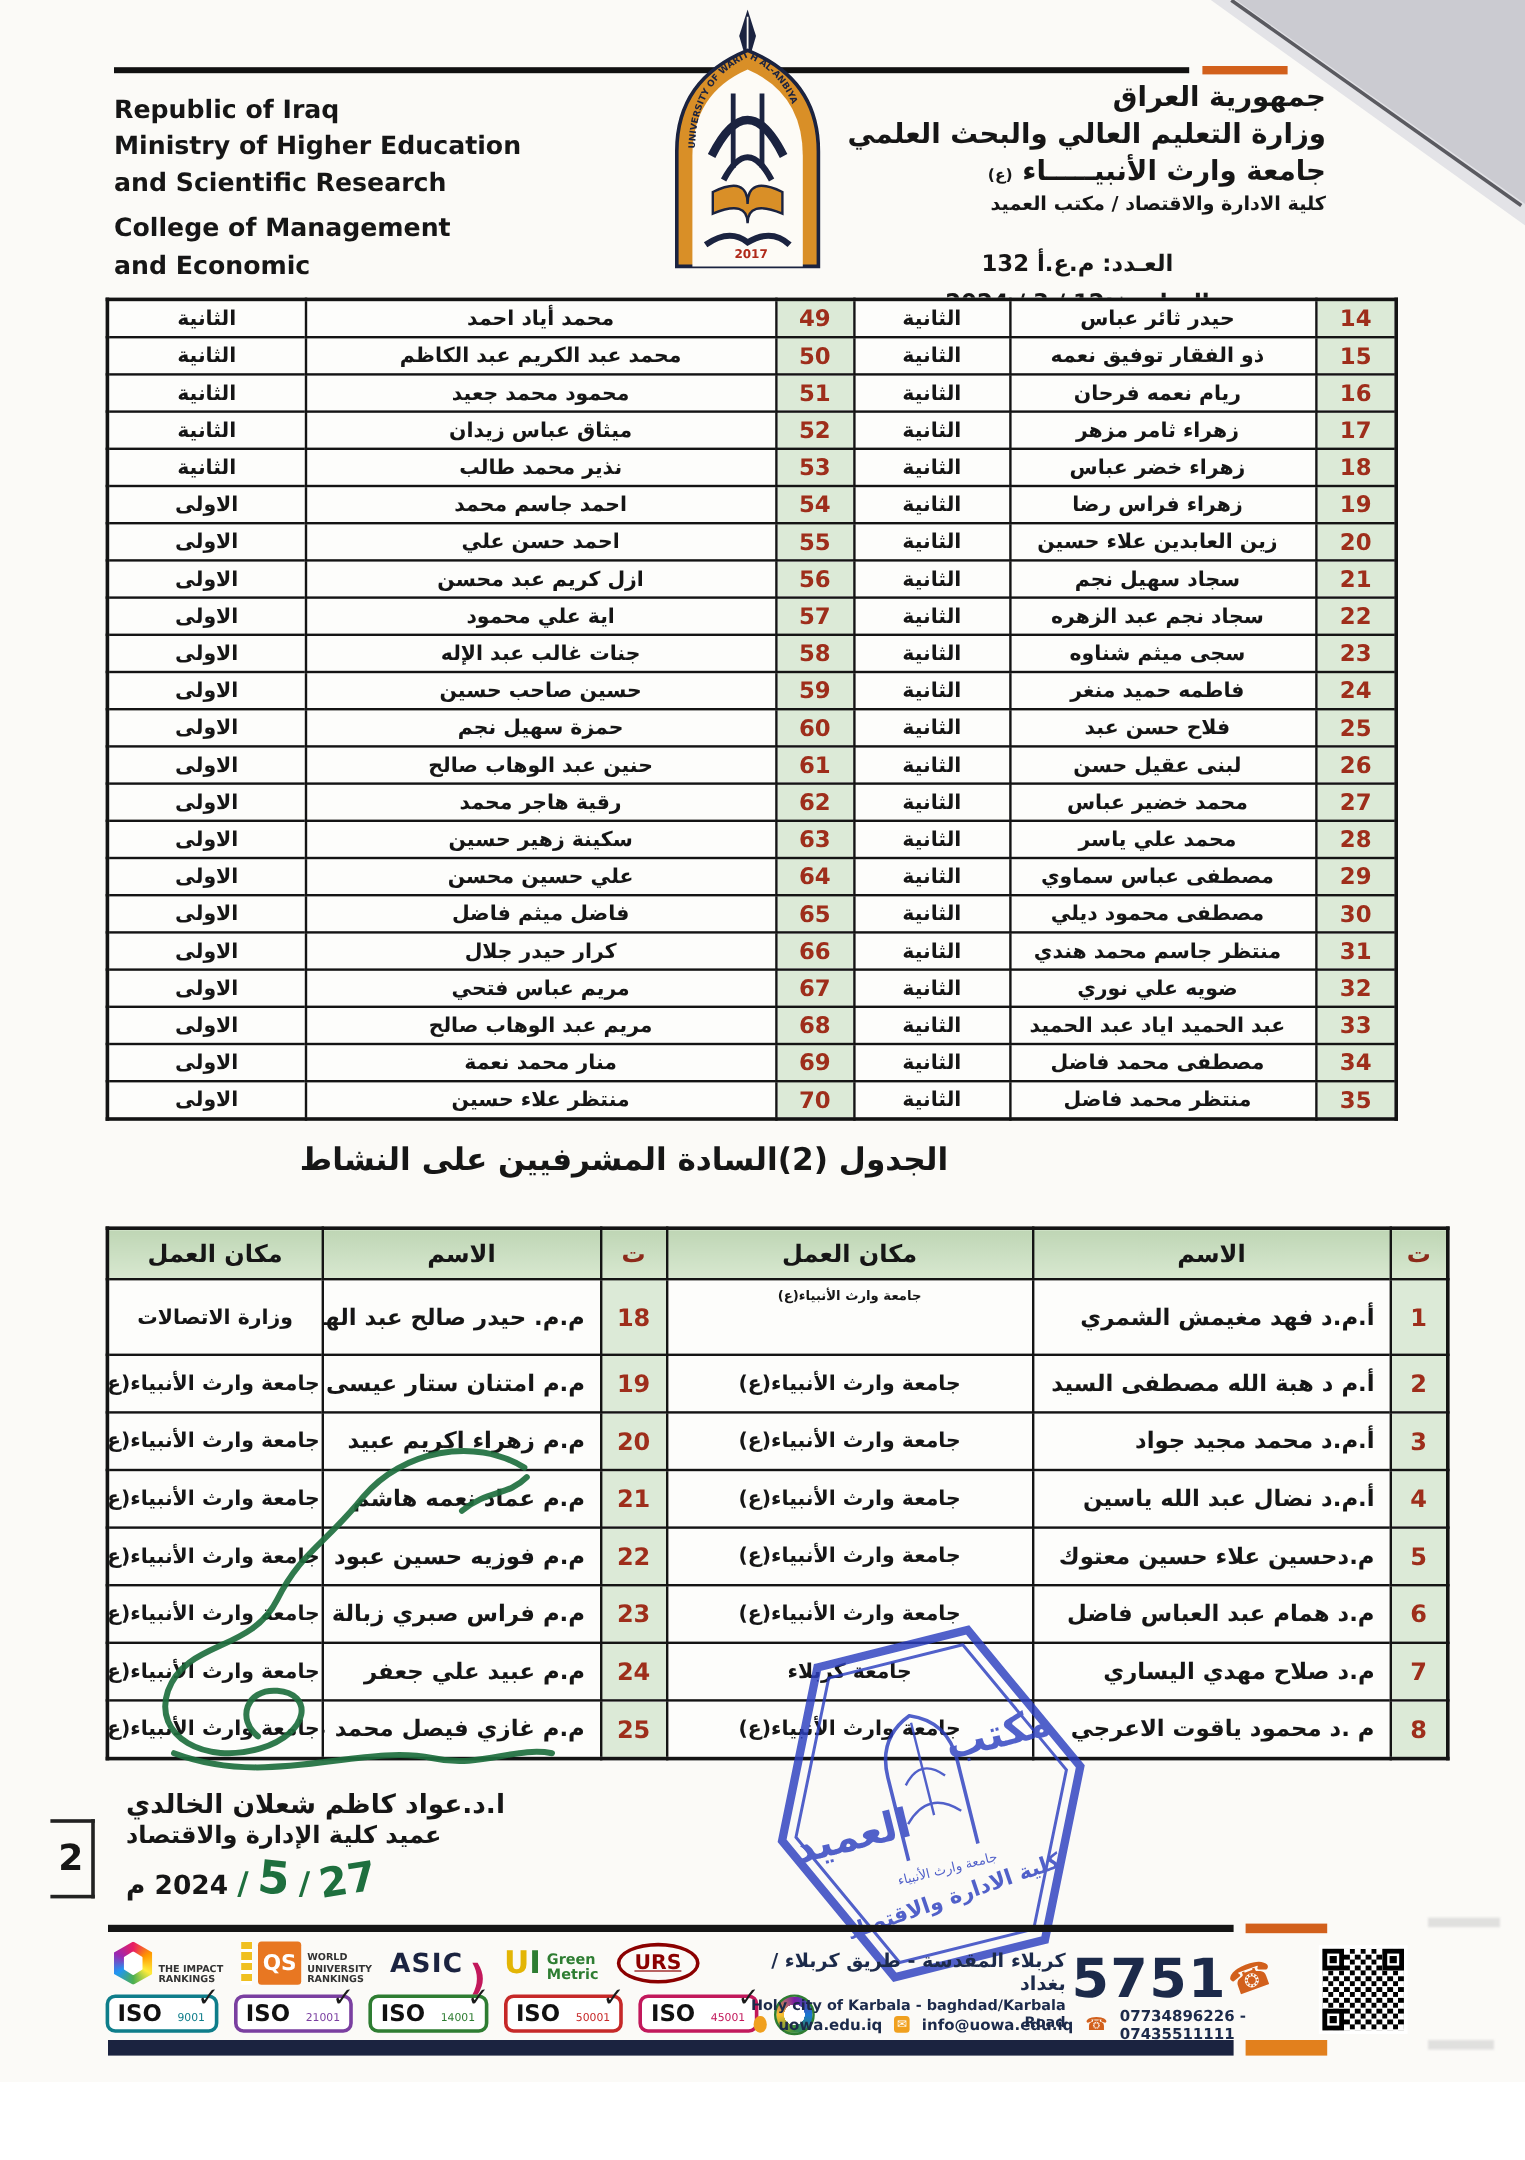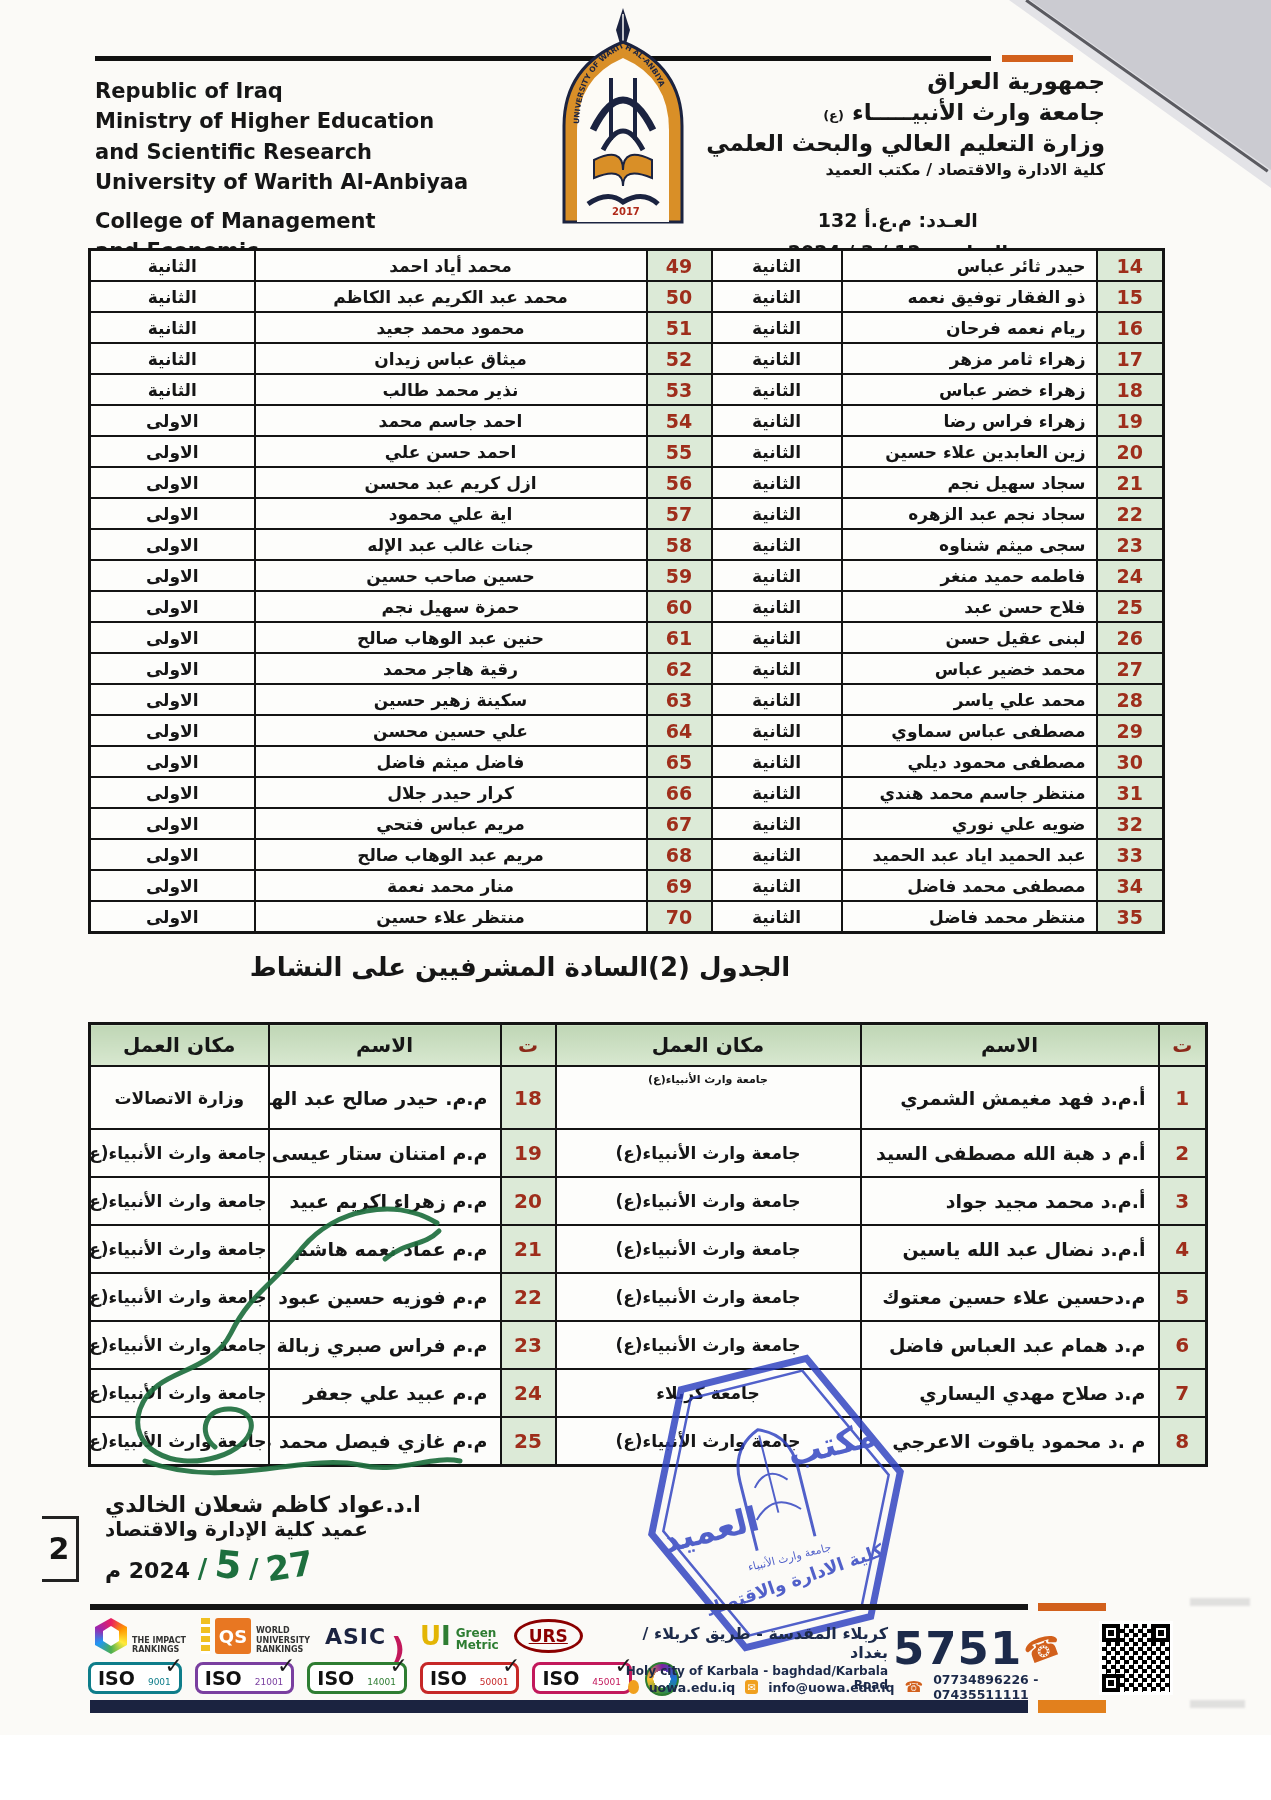--- a/index.html
+++ b/index.html
@@ -30,21 +30,21 @@
   .head-num p{margin:0;font-size:19px;font-weight:bold;}
 
   
   .unilogo{position:absolute;left:548px;top:8px;width:150px;height:224px;}
 
   
   table{border-collapse:collapse;table-layout:fixed;background:#fdfdfb;}
   .t1{position:absolute;left:88px;top:248px;width:1074px;direction:rtl;border:3px solid #141414;}
   .t1 td{border:2px solid #141414;height:27px;font-weight:bold;font-size:17px;overflow:hidden;white-space:nowrap;}
   .t1 td.num{background:#dcead7;color:#9e2e1b;text-align:center;font-size:19px;}
-  .t1 td.name-r{text-align:right;padding-right:10px;}
+  .t1 td.name-r{text-align:center;padding-right:10px;}
   .t1 td.name-l{text-align:center;}
   .t1 td.stage{text-align:center;}
 
   
   .t2-title{position:absolute;left:200px;top:952px;width:640px;text-align:center;direction:rtl;
             font-size:26px;font-weight:bold;}
   .t2{position:absolute;left:88px;top:1022px;width:1117px;direction:rtl;border:3px solid #141414;}
   .t2 th{border:2px solid #141414;height:38px;font-size:20px;font-weight:bold;
          background:linear-gradient(#bfd6b5,#d8e8d0);}
   .t2 th.th-no{color:#8c2a1a;}
@@ -138,21 +138,20 @@
   <div class="fold"></div>
   <div class="fold-line"></div>
 
   <div class="head-line"></div>
   <div class="head-line-orange"></div>
 
   <div class="head-en">
     <p>Republic of Iraq</p>
     <p>Ministry of Higher Education</p>
     <p>and Scientific Research</p>
-    <p>University of Warith Al-Anbiyaa</p>
     <p class="gap">College of Management</p>
     <p>and Economic</p>
   </div>
 
   <svg class="unilogo" viewBox="0 0 150 224">
     <polygon points="75,0 82,22 75,46 68,22" fill="#1b2340"></polygon>
     <line x1="75" y1="6" x2="75" y2="42" stroke="#fdfbf6" stroke-width="1.5"></line>
     <path d="M16,214 L16,118 Q16,58 75,34 Q134,58 134,118 L134,214 Z" fill="#d98f27" stroke="#1b2340" stroke-width="3"></path>
     <path d="M29,214 L29,122 Q29,70 75,50 Q121,70 121,122 L121,214 Z" fill="#fdfbf6"></path>
     <path id="arcT" d="M31,120 Q31,60 75,40 Q119,60 119,120" fill="none"></path>
@@ -163,22 +162,22 @@
     <path d="M55,142 Q75,104 95,142" stroke="#1b2340" stroke-width="5" fill="none"></path>
     <line x1="63" y1="70" x2="63" y2="132" stroke="#1b2340" stroke-width="4"></line>
     <line x1="87" y1="70" x2="87" y2="132" stroke="#1b2340" stroke-width="4"></line>
     <path d="M46,152 Q75,138 75,162 Q75,138 104,152 L104,170 Q75,158 75,178 Q75,158 46,170 Z" fill="#d98f27" stroke="#1b2340" stroke-width="2"></path>
     <path d="M40,196 Q60,182 75,194 Q95,182 110,196" stroke="#1b2340" stroke-width="5" fill="none"></path>
     <text x="64" y="207" font-size="10" fill="#b02a1a" font-weight="bold">2017</text>
   </svg>
 
   <div class="head-ar">
     <p>جمهورية العراق</p>
+    <p>وزارة التعليم العالي والبحث العلمي</p>
     <p><span>جامعة وارث الأنبيـــــاء</span> <span class="uni-mark">(ع)</span></p>
-    <p>وزارة التعليم العالي والبحث العلمي</p>
     <p class="small">كلية الادارة والاقتصاد / مكتب العميد</p>
   </div>
   <div class="head-num">
     <p>العـدد: م.ع.أ 132</p>
     <p>الـتـاريـخ:12 / 3 / 2024</p>
   </div>
 
   <table class="t1">
     <colgroup>
       <col style="width:67px">

